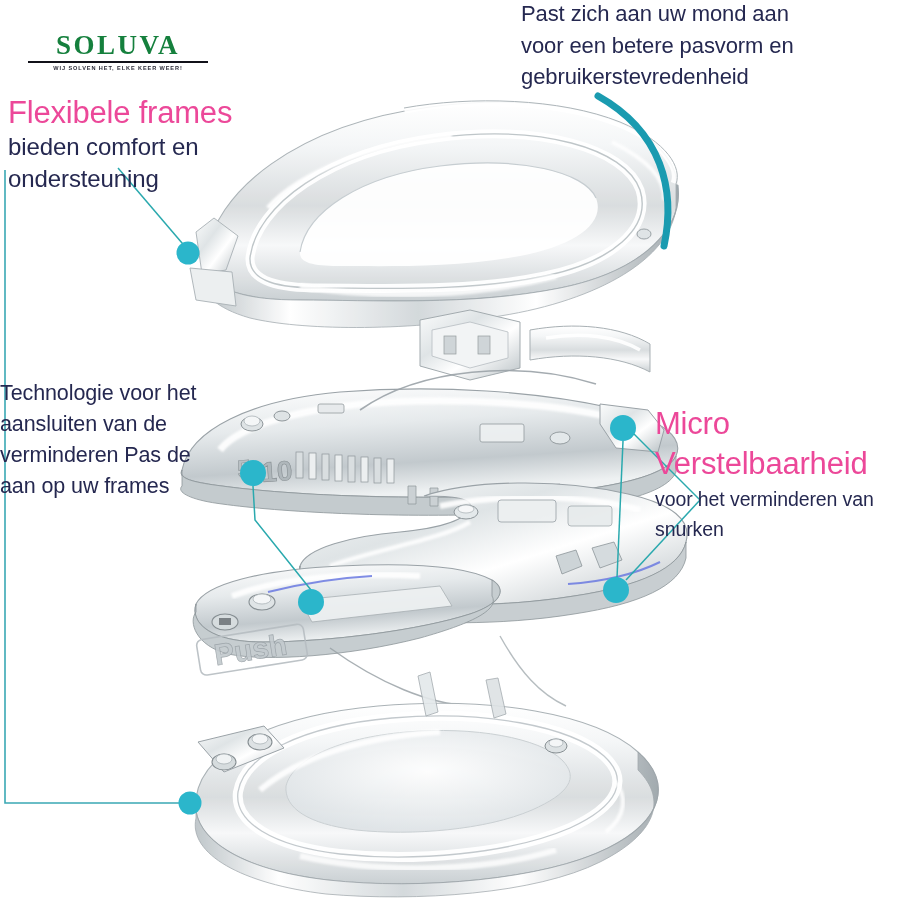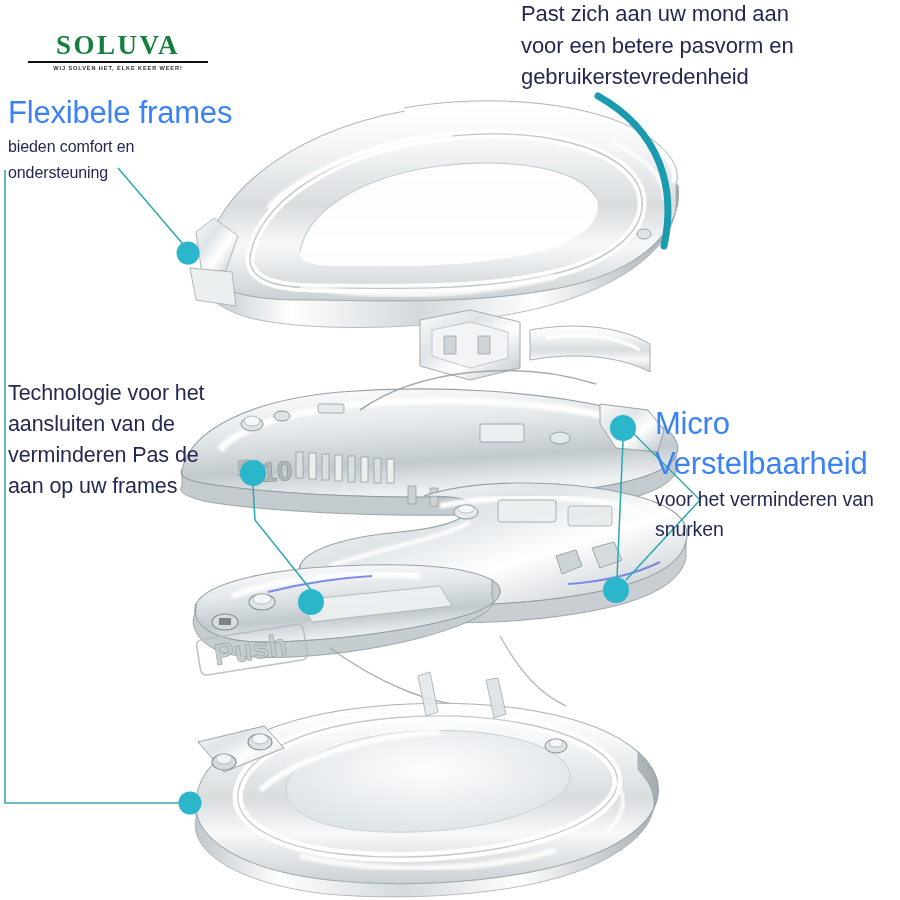--- a/index.html
+++ b/index.html
@@ -24,40 +24,40 @@
   }
   .logo-rule{height:1.5px;background:#111119;margin:2px 0 2px 0;width:100%;}
   .logo-tag{
     font-family:"Liberation Sans", sans-serif;
     font-size:5.6px;font-weight:700;letter-spacing:.9px;
     color:#2b2b38;display:block;white-space:nowrap;
   }
 
   
   .head{
-    font-size:30px;font-weight:400;color:#3b82f6;
+    font-size:30px;font-weight:400;color:#ec4899;
     line-height:1.12;letter-spacing:-.2px;white-space:nowrap;
   }
   .sub{
     font-size:19.5px;font-weight:400;color:#252850;
     line-height:1.30;letter-spacing:-.1px;
   }
   .body-txt{
     font-size:21.5px;font-weight:400;color:#252850;
     line-height:1.42;letter-spacing:-.1px;
   }
 
   .blk-topright{position:absolute;left:521px;top:-2px;width:400px;}
   .blk-topright .body-txt{font-size:22px;line-height:1.44;white-space:nowrap;}
 
   .blk-flex{position:absolute;left:8px;top:96px;width:330px;}
   .blk-flex .head{font-size:31px;}
-  .blk-flex .sub{margin-top:5px;font-size:16px;line-height:1.34;}
-
-  .blk-tech{position:absolute;left:8px;top:378px;width:300px;}
+  .blk-flex .sub{font-size:24px;line-height:1.34;}
+
+  .blk-tech{position:absolute;left:0;top:378px;width:300px;}
   .blk-tech .body-txt{font-size:21.5px;line-height:1.44;}
 
   .blk-micro{position:absolute;left:655px;top:404px;width:300px;}
   .blk-micro .head{font-size:31px;line-height:1.28;}
   .blk-micro .sub{margin-top:4px;font-size:19.5px;line-height:1.32;white-space:nowrap;}
 
   
   svg.overlay{position:absolute;left:0;top:0;width:900px;height:900px;pointer-events:none;}
   svg.lines{z-index:3;}
   svg.product{z-index:2;}

